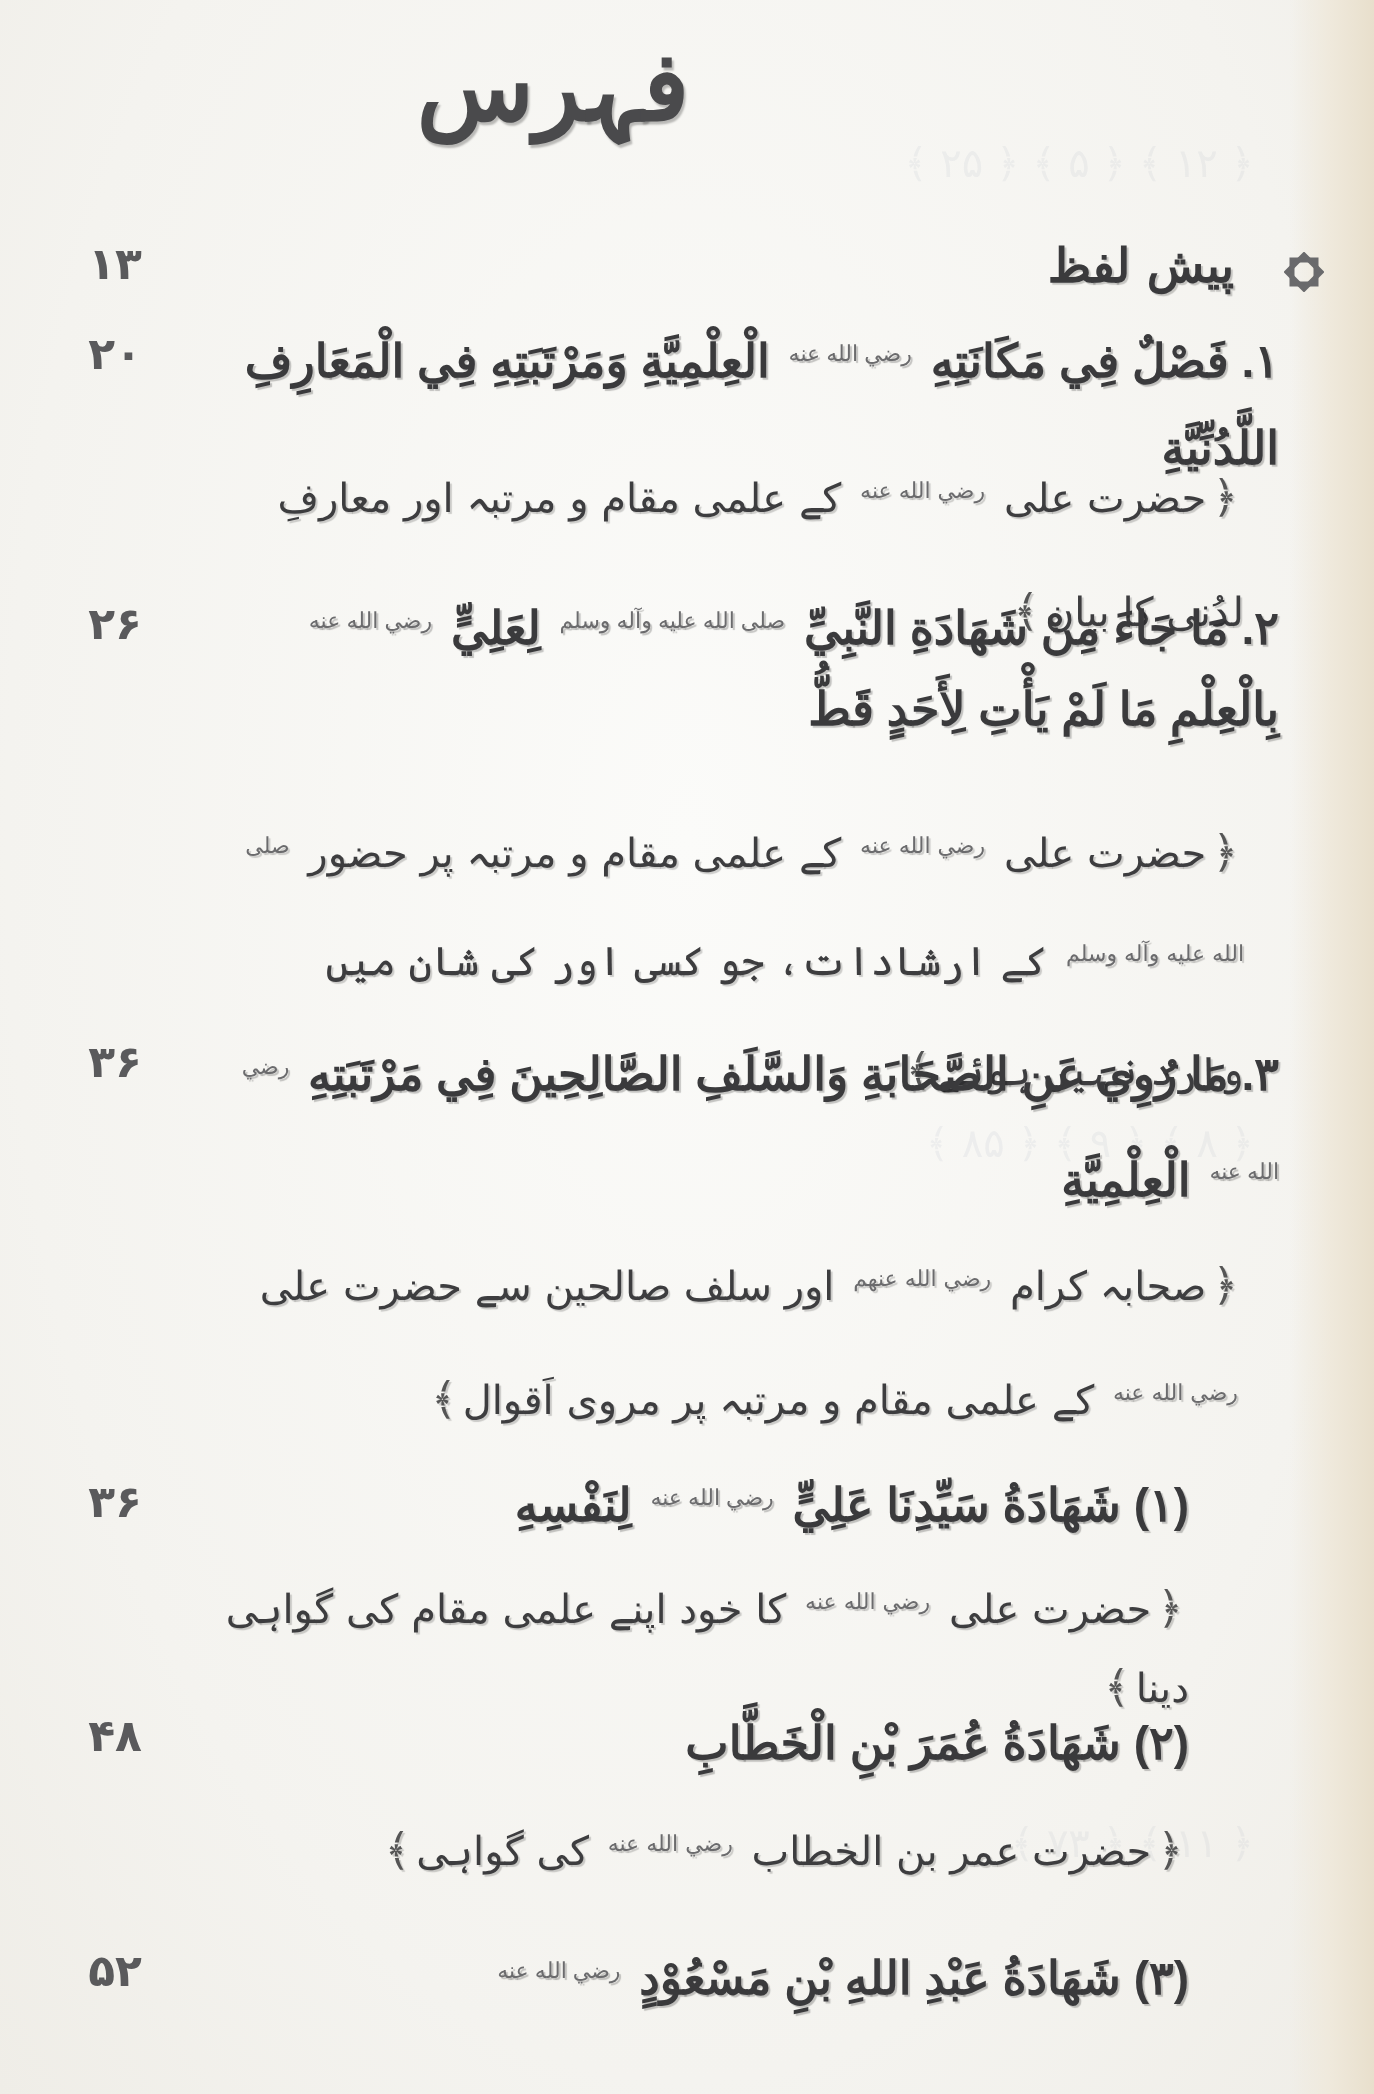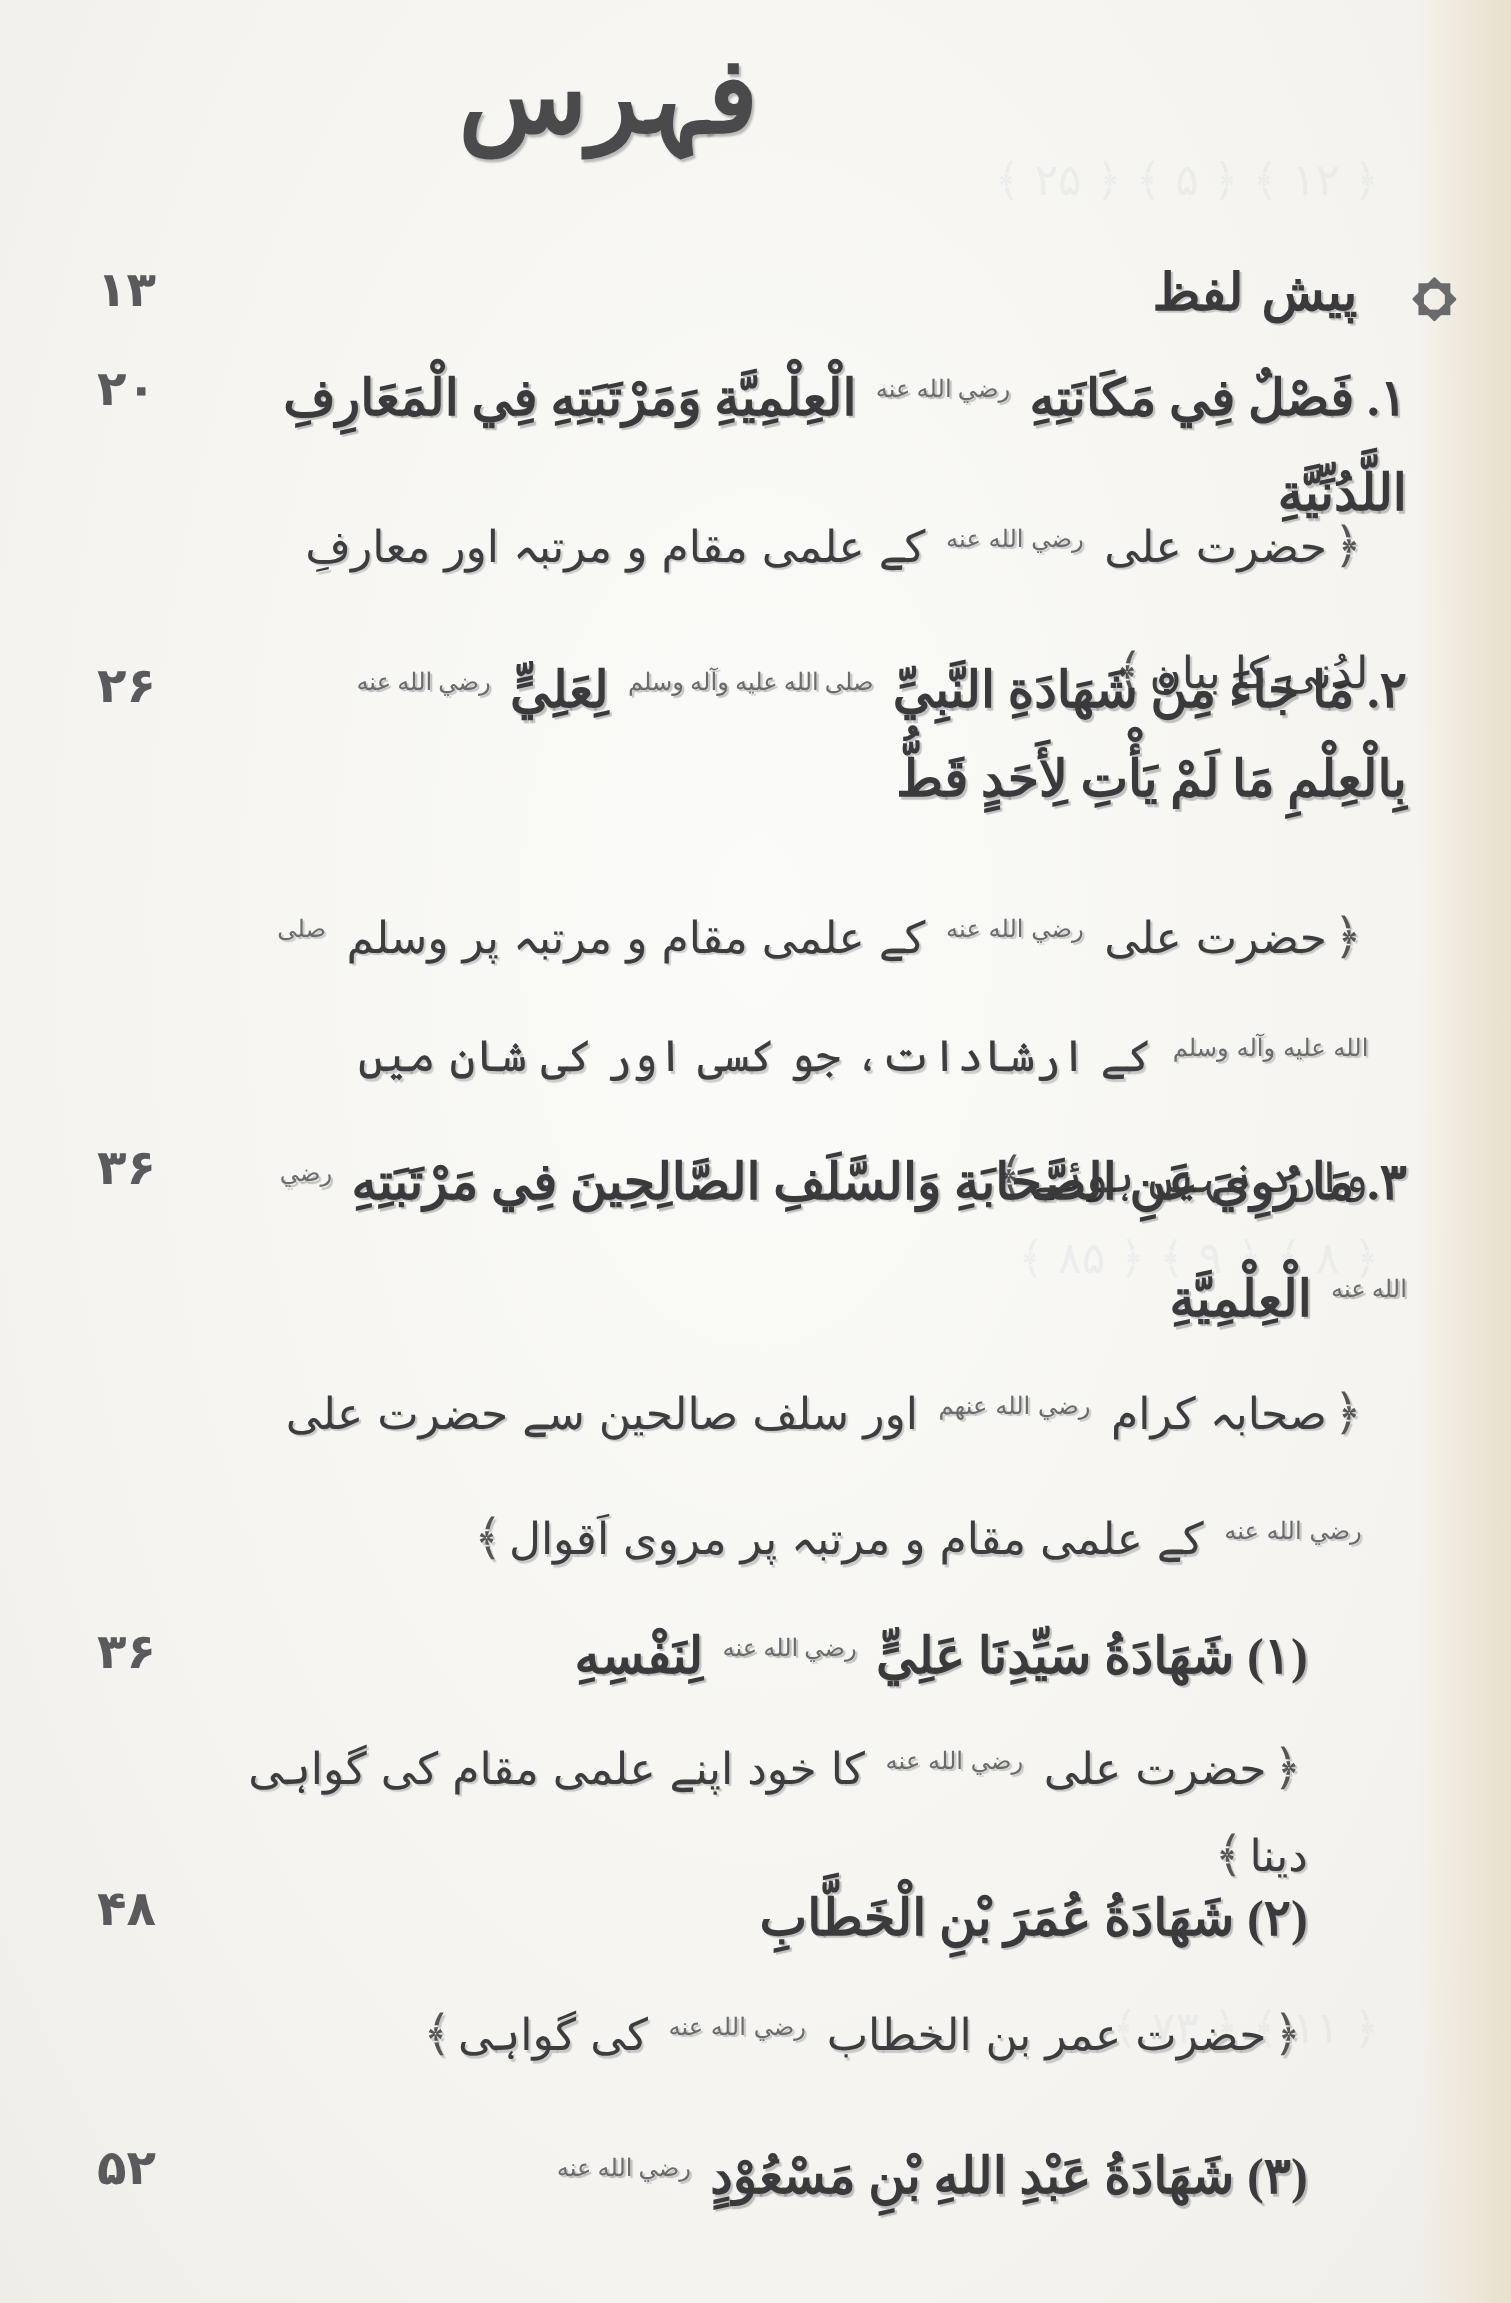--- a/index.html
+++ b/index.html
@@ -59,21 +59,21 @@
       letter-spacing: 6px;
       direction: rtl;
       text-align: center;
     }
     .heading {
       position: absolute;
       right: 95px;
       width: 1040px;
       direction: rtl;
       text-align: right;
-      font-family: Liberation Serif, serif;
+      font-family: Liberation Sans, sans-serif;
       font-weight: bold;
       font-size: 46px;
       line-height: 1.9;
       color: #3a3a3c;
       text-shadow: 2px 2px 1px rgba(0,0,0,0.22);
     }
     .heading.sub-item {
       right: 185px;
     }
     .desc {
@@ -164,21 +164,21 @@
       <span>لِعَلِيٍّ</span>
       <span class="honorific">رضي الله عنه</span>
       <span>بِالْعِلْمِ مَا لَمْ يَأْتِ لِأَحَدٍ قَطُّ</span>
     </div>
     <div class="pnum" style="top:10px;">۲۶</div>
   </div>
   <div class="row" style="top:795px;">
     <div class="desc" style="top:0;">
       <span class="orn">﴿</span><span>حضرت علی</span>
       <span class="honorific">رضي الله عنه</span>
-      <span>کے علمی مقام و مرتبہ پر وسلم</span>
+      <span>کے علمی مقام و مرتبہ پر حضور</span>
       <span class="honorific">صلى الله عليه وآله وسلم</span>
       <span>کے ارشادات، جو کسی اور کی شان میں وارد نہیں ہوئے</span><span class="orn">﴾</span>
     </div>
   </div>
 
   <div class="row" style="top:1022px;">
     <div class="heading" style="top:0; line-height:2.3;">
       <span>۳.</span>
       <span>مَا رُوِيَ عَنِ الصَّحَابَةِ وَالسَّلَفِ الصَّالِحِينَ فِي مَرْتَبَتِهِ</span>
       <span class="honorific">رضي الله عنه</span>

